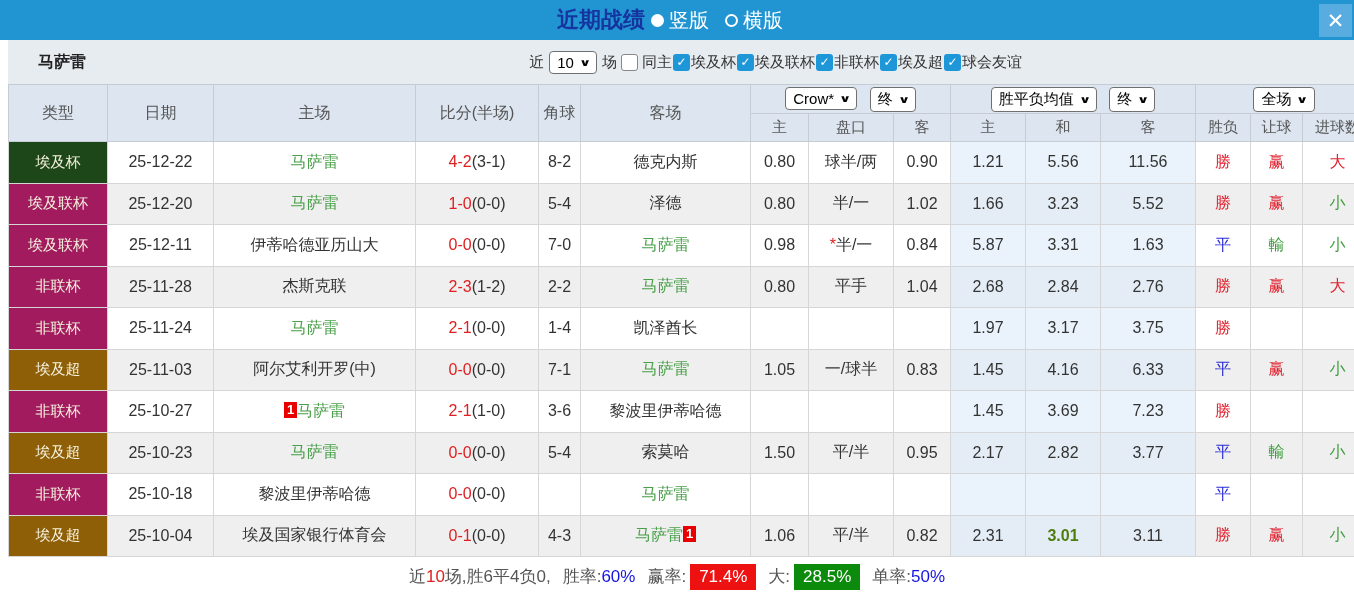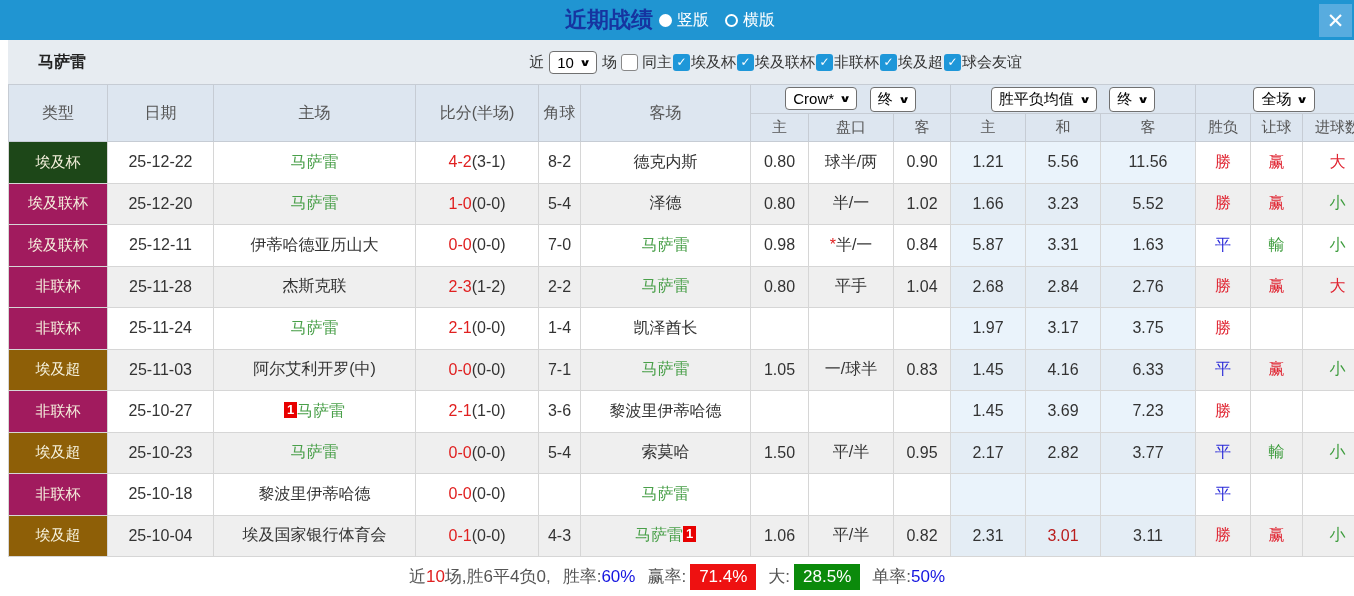--- a/index.html
+++ b/index.html
@@ -6,21 +6,21 @@
   html,body { width: 1354px; height: 596px; overflow: hidden; background: #fff;
     font-family: "Liberation Sans", "DejaVu Sans", sans-serif; }
 
   
   .topbar { height: 40px; background: #2095d2; display: flex; align-items: center;
     justify-content: center; position: relative; }
   .panel-title { font-size: 22px; font-weight: bold; color: #1634a0; margin-right: 4px; }
   .radio { display: inline-block; width: 13px; height: 13px; border-radius: 50%;
     border: 2px solid #fff; margin: 0 5px 0 2px; vertical-align: middle; cursor: pointer; }
   .radio.sel { background: #fff; }
-  .radio-label { color: #fff; font-size: 16px; margin-right: 14px; cursor: pointer; }
+  .radio-label { color: #fff; font-size: 20px; margin-right: 14px; cursor: pointer; }
   .close-btn { position: absolute; right: 2px; top: 4px; width: 33px; height: 33px;
     background: #58acdf; color: #fff; font-size: 21px; font-weight: bold;
     display: flex; align-items: center; justify-content: center; cursor: pointer; }
 
   
   .filterbar { height: 44px; margin-left: 8px; background: #e7ecf1; display: flex;
     align-items: center; font-size: 15px; color: #333; }
   .team-name { margin-left: 30px; font-size: 16px; font-weight: bold; color: #222; }
   .filters { margin-left: auto; padding-right: 332px; display: flex; align-items: center; }
   .sel-box { background: #fff; border: 1px solid #707070; border-radius: 4px;
@@ -346,21 +346,21 @@
     <td class="type" style="background: rgb(142, 95, 7);">埃及超</td>
     <td>25-10-04</td>
     <td><span class="tname">埃及国家银行体育会</span></td>
     <td><span class="ft">0-1</span><span class="ht">(0-0)</span></td>
     <td>4-3</td>
     <td><span class="tname green">马萨雷</span><span class="badge1">1</span></td>
     <td>1.06</td>
     <td><span>平/半</span></td>
     <td>0.82</td>
     <td class="avg">2.31</td>
-    <td class="avg" style="color: #b91c1c;">3.01</td>
+    <td class="avg" style="color: #4d7c0f; font-weight: bold;">3.01</td>
     <td class="avg">3.11</td>
     <td style="color: rgb(224, 35, 48);">勝</td>
     <td style="color: rgb(224, 35, 48);">赢</td>
     <td style="color: rgb(61, 156, 61);">小</td>
   </tr>
     </tbody>
 </table>
 
 <div class="summary">
   <span>近</span>

